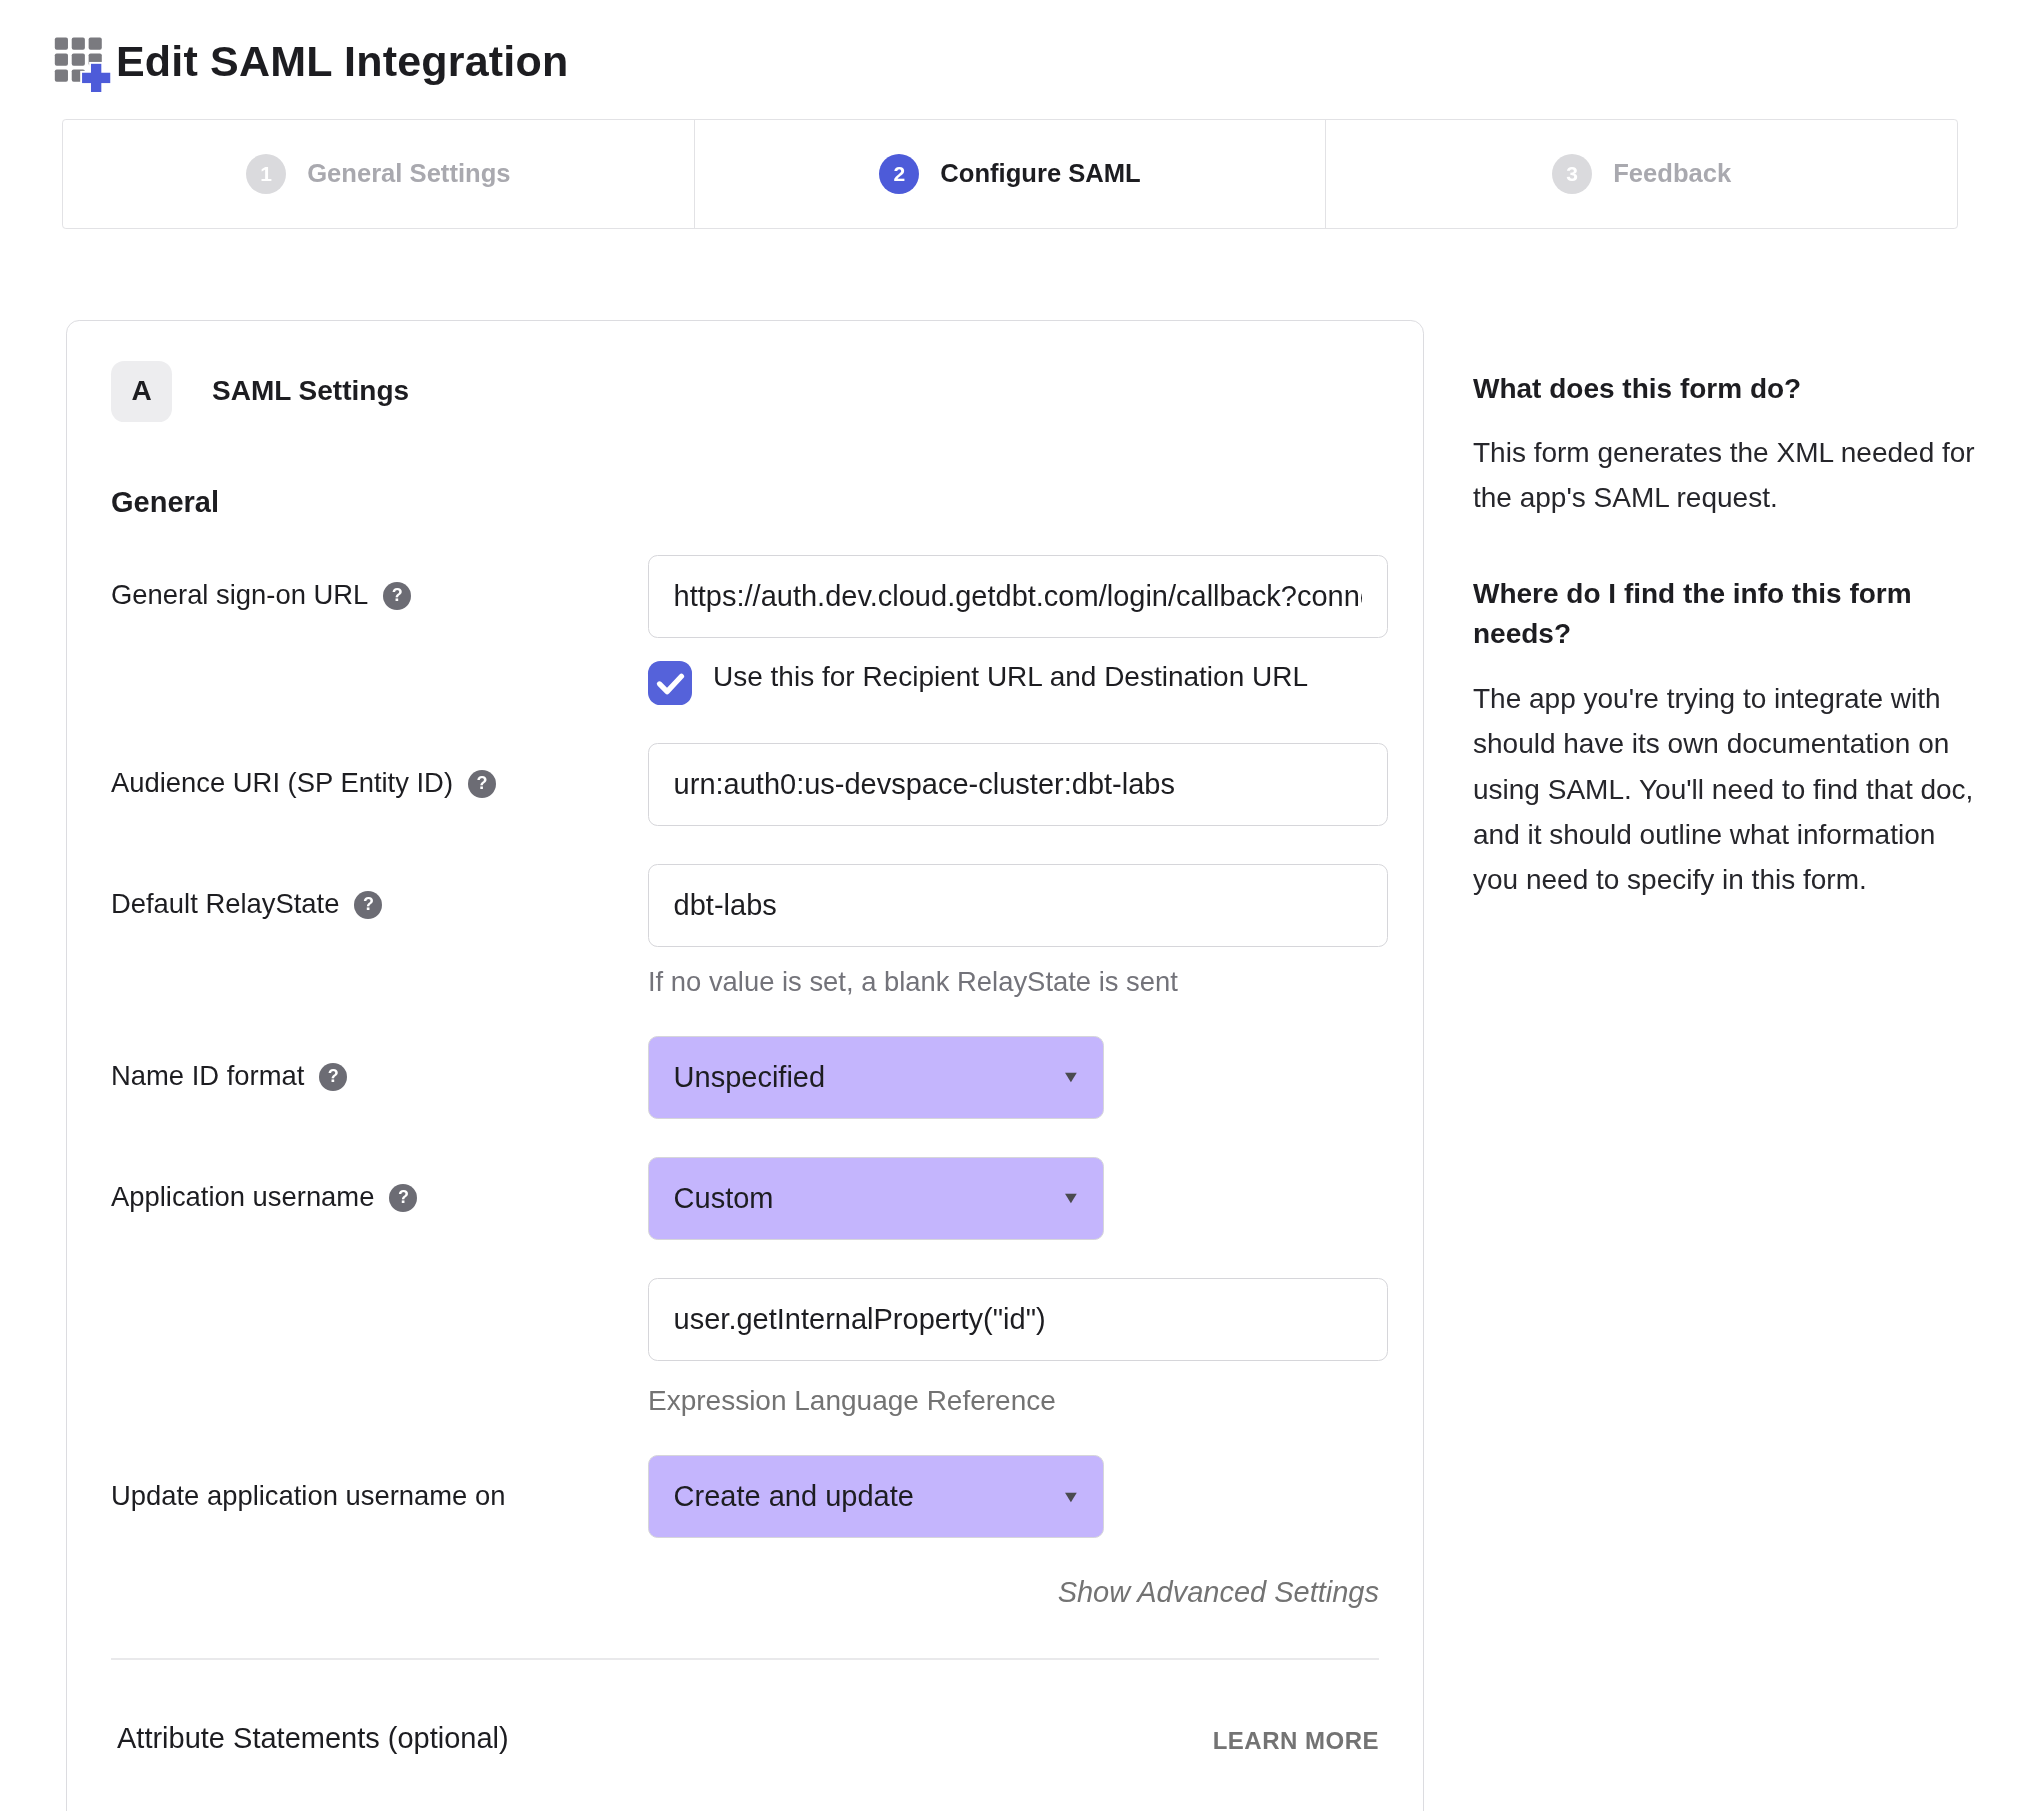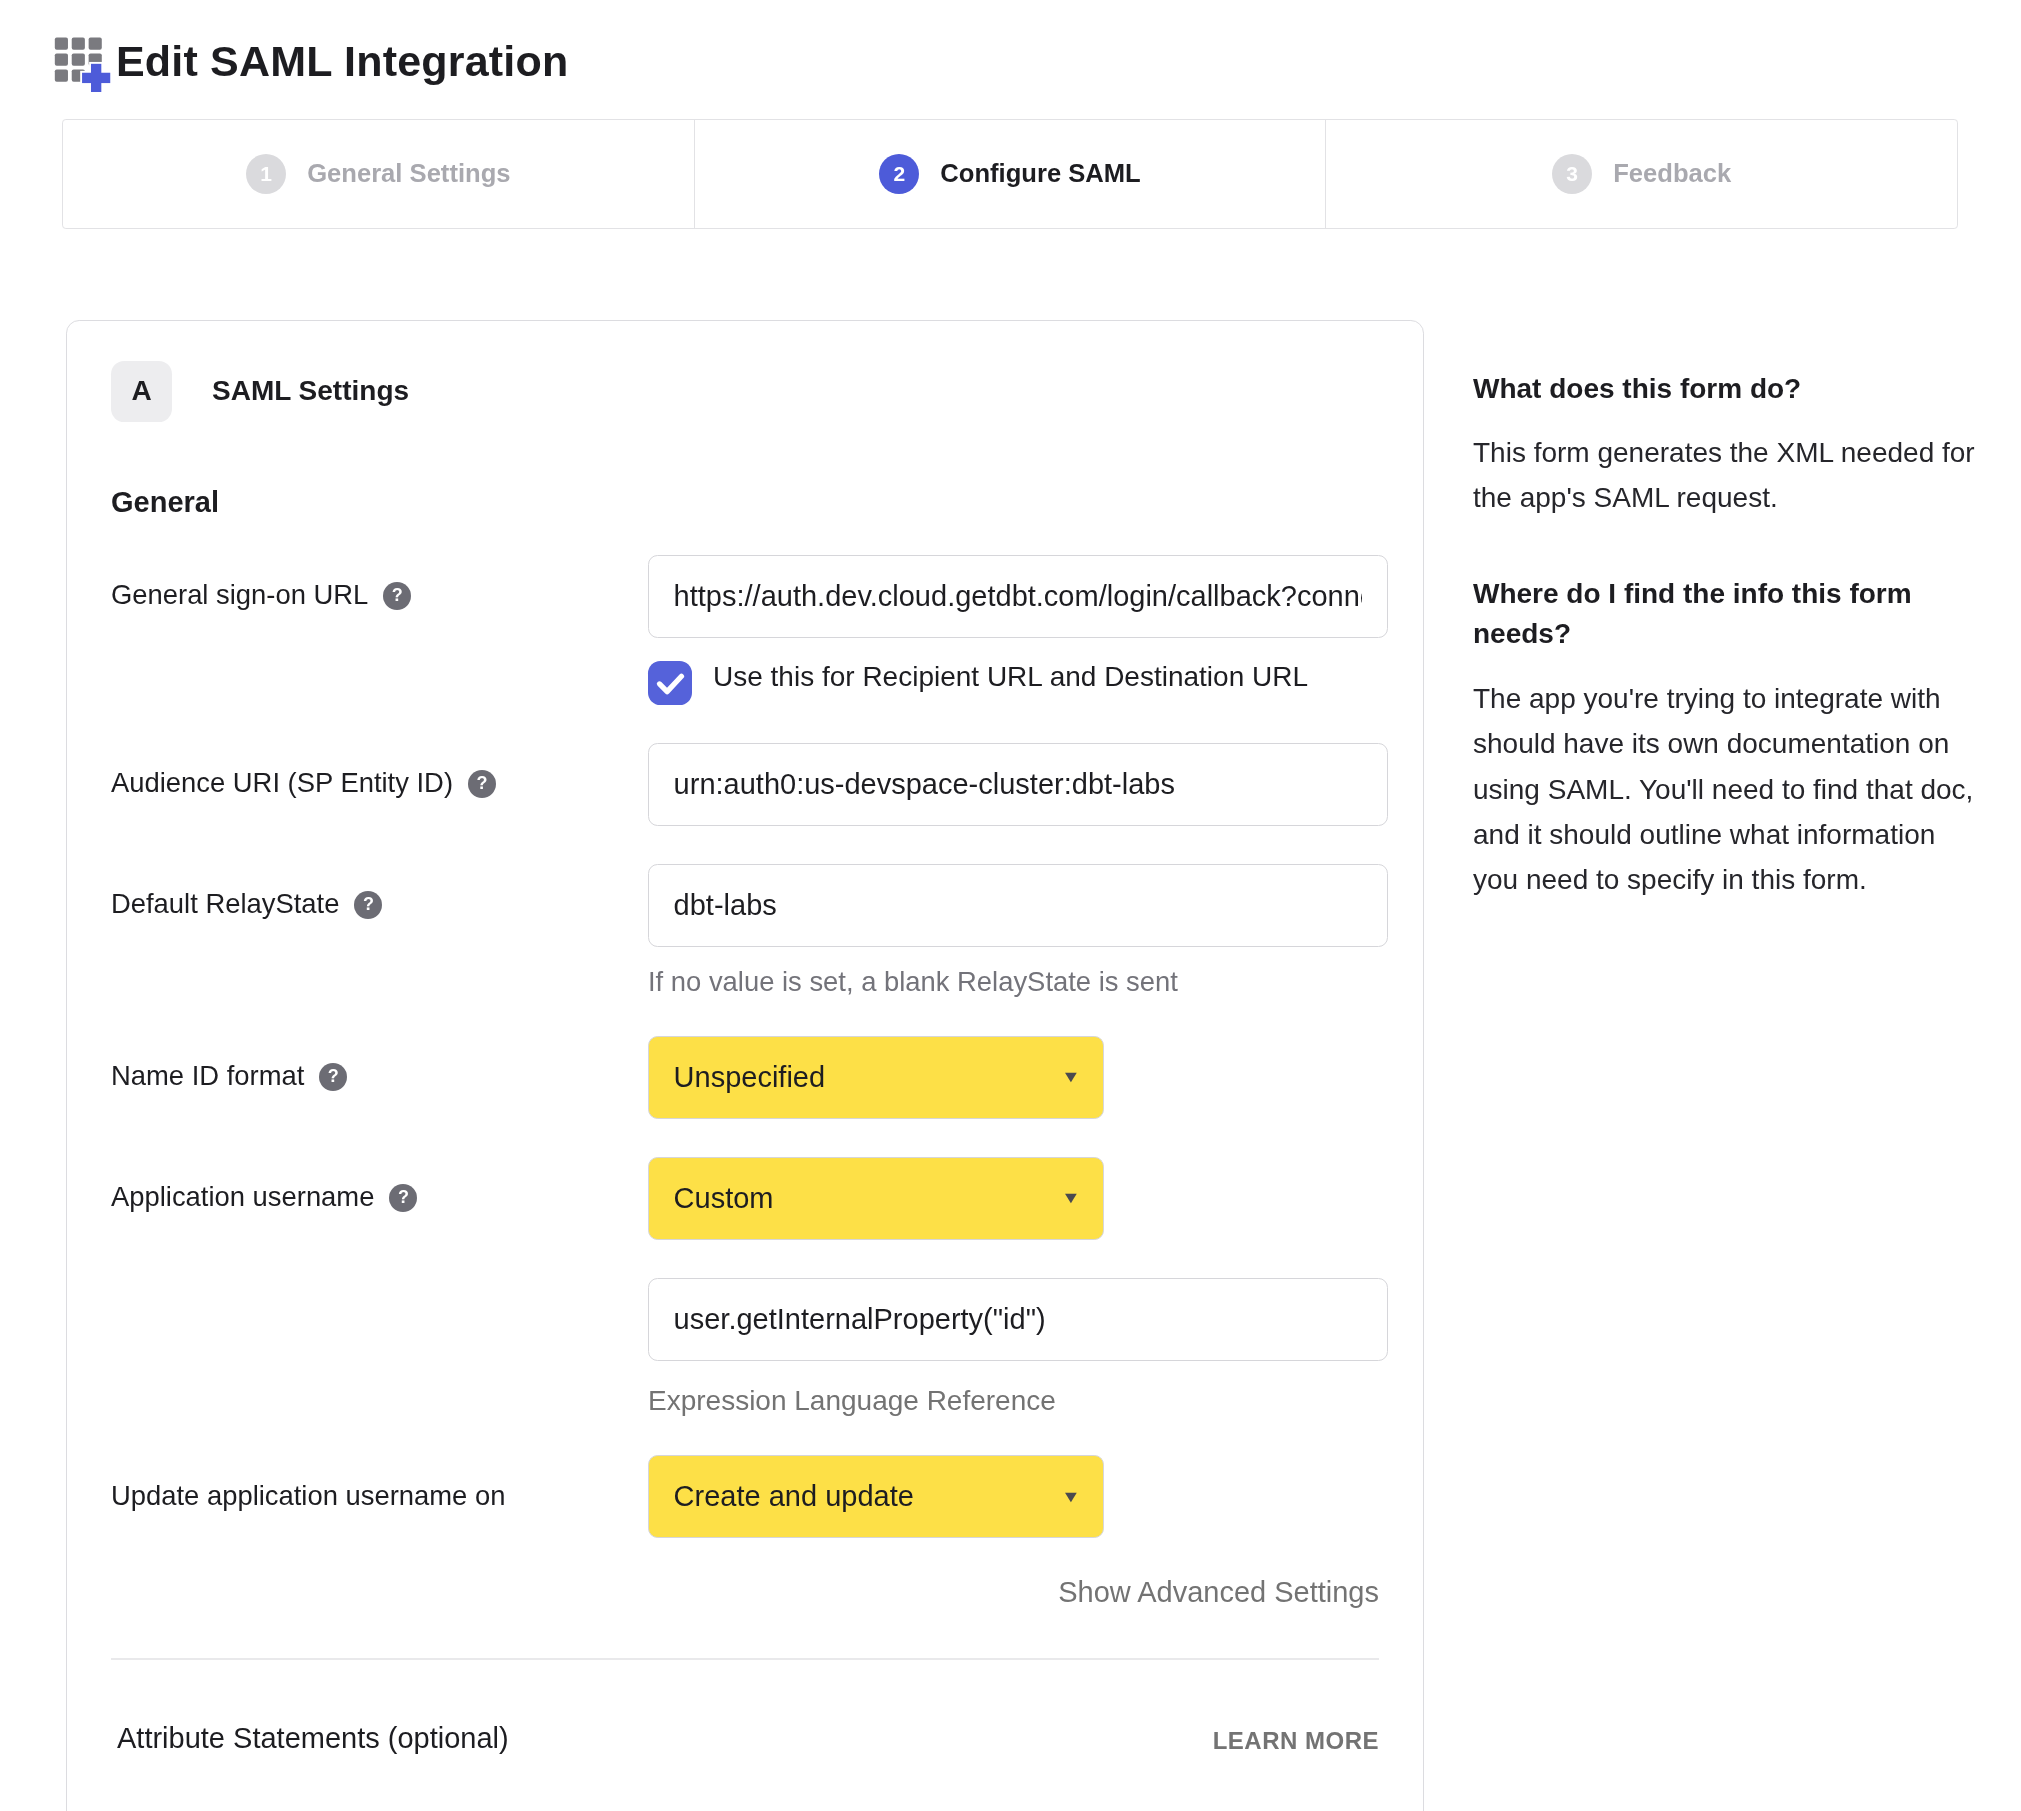--- a/index.html
+++ b/index.html
@@ -42,35 +42,35 @@
   
   .form { margin-top: 36px; }
   .form-row { display: grid; grid-template-columns: 537px 1fr; margin-bottom: 38px; }
   .form-label { font-size: 27.4px; color: #1d1d21; padding-top: 24.6px; display: flex; align-items: flex-start; }
   .help-icon { width: 28px; height: 28px; border-radius: 50%; background: #6c6c74; color: #ffffff;
                font-size: 18px; font-weight: 700; display: inline-flex; align-items: center; justify-content: center;
                margin-left: 15px; margin-top: 2.8px; cursor: pointer; flex: 0 0 auto; }
   .text-input { width: 740px; height: 83px; border: 1.9px solid #d6d6da; border-radius: 9.5px;
                 font-family: "Liberation Sans", sans-serif; font-size: 29px; color: #1d1d21;
                 padding: 0 24.6px; outline: none; background: #fff; }
-  .select { width: 456px; height: 83px; border: 1.9px solid #d6d6da; border-radius: 9.5px; background: #fde047;
+  .select { width: 456px; height: 83px; border: 1.9px solid #d6d6da; border-radius: 9.5px; background: #c4b5fd;
             display: flex; align-items: center; justify-content: space-between; padding: 0 24.6px;
             font-size: 29px; color: #1d1d21; cursor: pointer; }
   .caret { font-size: 16px; color: #4a4a4f; transform: scaleX(1.25); }
   .hint { font-size: 27.4px; color: #73737a; margin-top: 19px; }
 
   .checkbox-row { display: flex; align-items: flex-start; margin-top: 23px; }
   .checkbox { width: 44px; height: 44px; border-radius: 12.3px; background: #5562da; display: flex;
               align-items: center; justify-content: center; cursor: pointer; flex: 0 0 auto; }
   .checkbox-label { font-size: 28px; margin-left: 21px; }
 
   .link { color: #737373; text-decoration: none; cursor: pointer; }
   .expr-link { display: inline-block; font-size: 28px; margin-top: 24.6px; }
 
-  .advanced-row { text-align: right; margin-top: 13.2px; margin-bottom: 47px; }
+  .advanced-row { text-align: right; margin-top: 13.2px; margin-bottom: 47px; font-style: italic; }
   .advanced-link { font-size: 29px; }
 
   .divider { height: 1.9px; background: #e9e9eb; margin-top: 49px; }
 
   
   .attr-header { display: flex; align-items: flex-end; justify-content: space-between; margin-top: 62px; }
   .attr-title { font-size: 29px; font-weight: 400; margin-left: 6px; }
   .learn-more { font-size: 24px; font-weight: 600; letter-spacing: 0.5px; }
 
   

